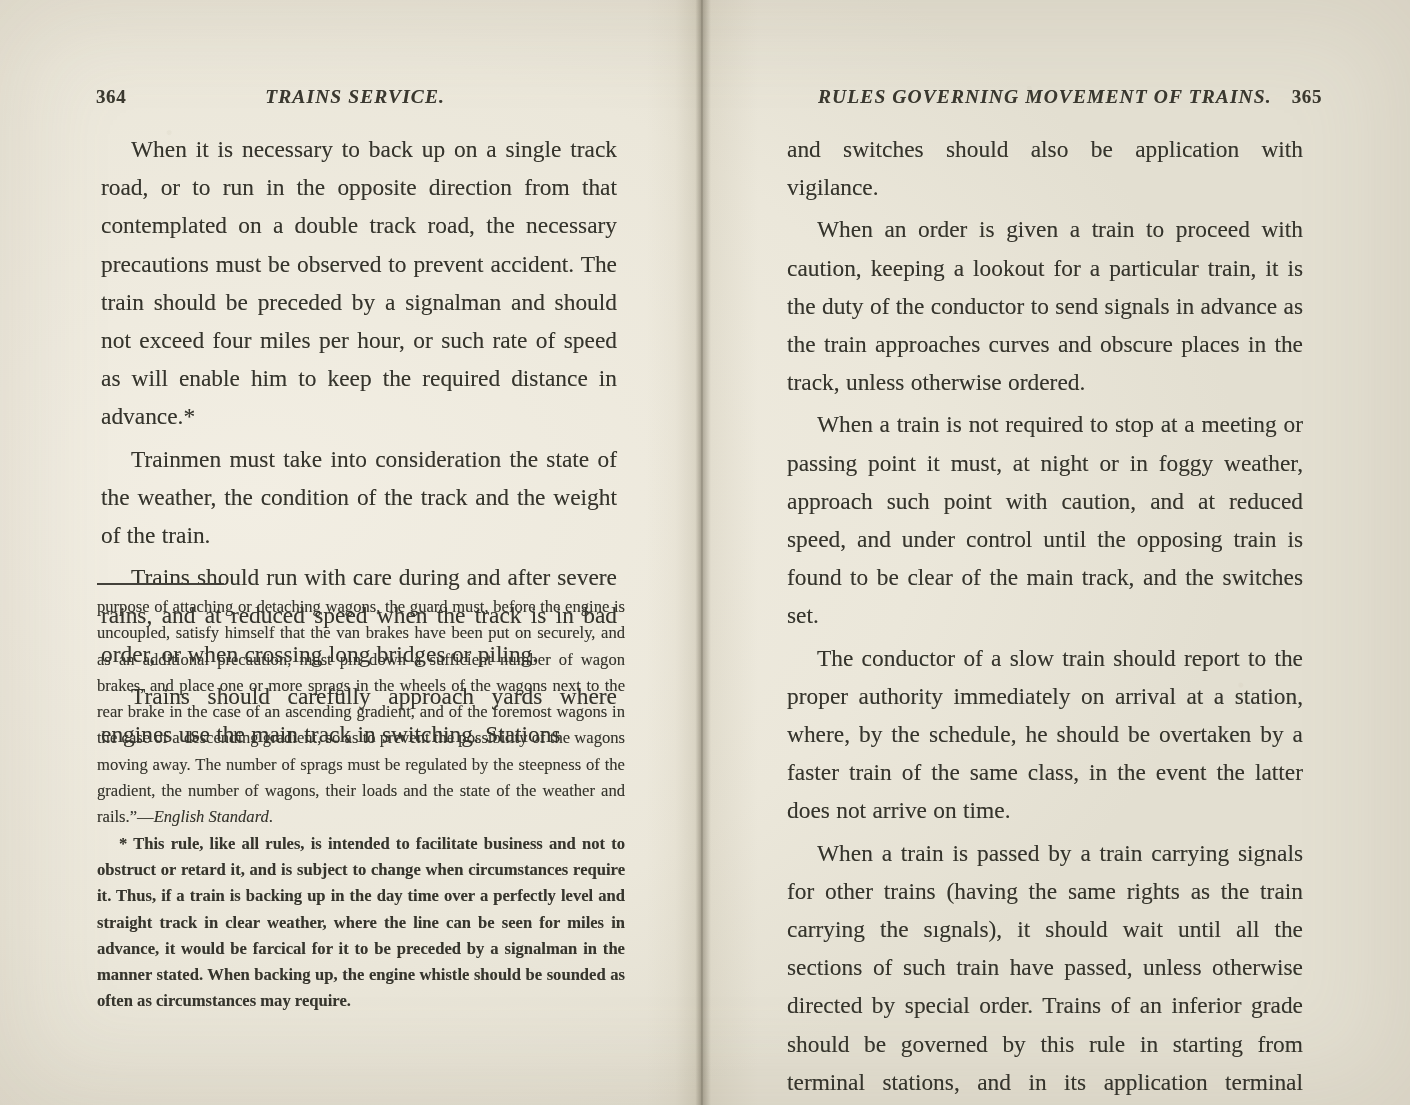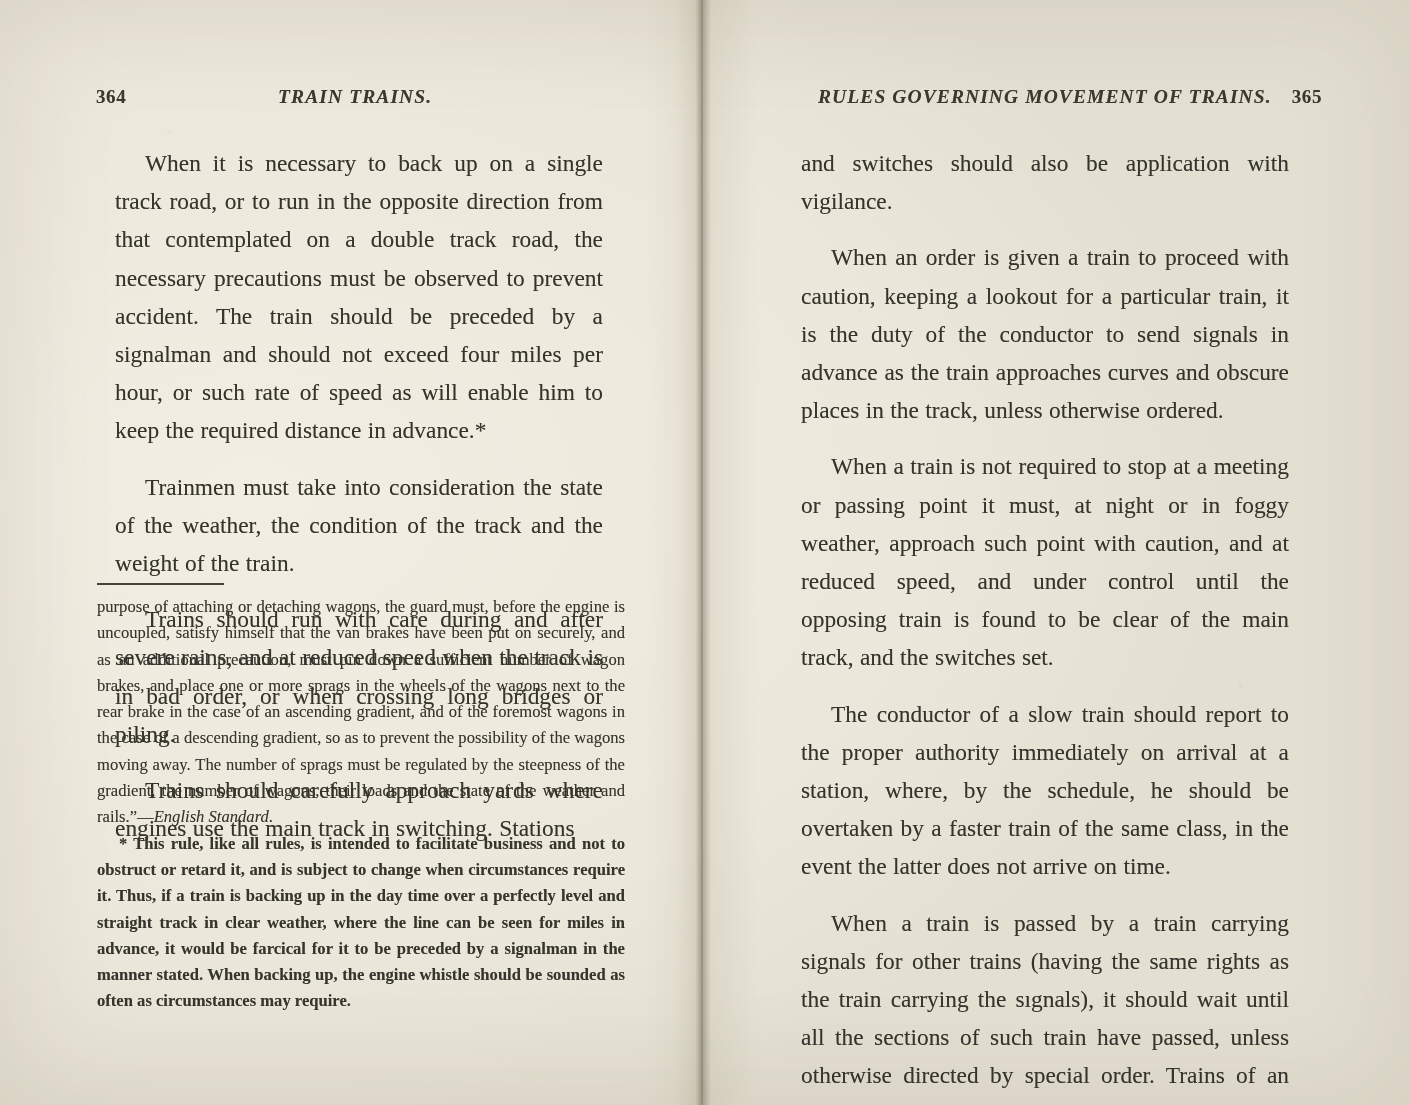--- a/index.html
+++ b/index.html
@@ -111,21 +111,21 @@
   .textblock {
     position: absolute;
     width: 524px;
     color: #35342c;
   }
   .page-left  .textblock { left: 97px; top: 126px; }
   .page-right .textblock { left: 783px; top: 126px; }
   .page-right .textblock { left: 73px; }
 
   .body-par {
-    margin: 18px;
+    margin: 4px;
     font-size: 23.4px;
     line-height: 38.2px;
     text-align: justify;
     text-align-last: left;
     text-indent: 30px;
     word-spacing: .5px;
     color: #35342c;
   }
   .body-par.noindent { text-indent: 0; }
 
@@ -161,21 +161,21 @@
 </style>
 </head>
 <body>
 
 <div class="spread">
 
   <div class="page page-left">
 
     <div class="running-head">
       <span class="folio">364</span>
-      <span class="head-title">TRAIN TRAINS.</span>
+      <span class="head-title">TRAINS SERVICE.</span>
     </div>
 
     <div class="textblock">
       <p class="body-par">When it is necessary to back up on a single track road, or to run in the opposite direction from that contemplated on a double track road, the necessary precautions must be observed to prevent accident.  The train should be preceded by a signalman and should not exceed four miles per hour, or such rate of speed as will enable him to keep the required distance in advance.*</p>
       <p class="body-par">Trainmen must take into consideration the state of the weather, the condition of the track and the weight of the train.</p>
       <p class="body-par">Trains should run with care during and after severe rains, and at reduced speed when the track is in bad order, or when crossing long bridges or piling.</p>
       <p class="body-par">Trains should carefully approach yards where engines use the main track in switching.  Stations</p>
     </div>
 
     <div class="footnote-zone">

